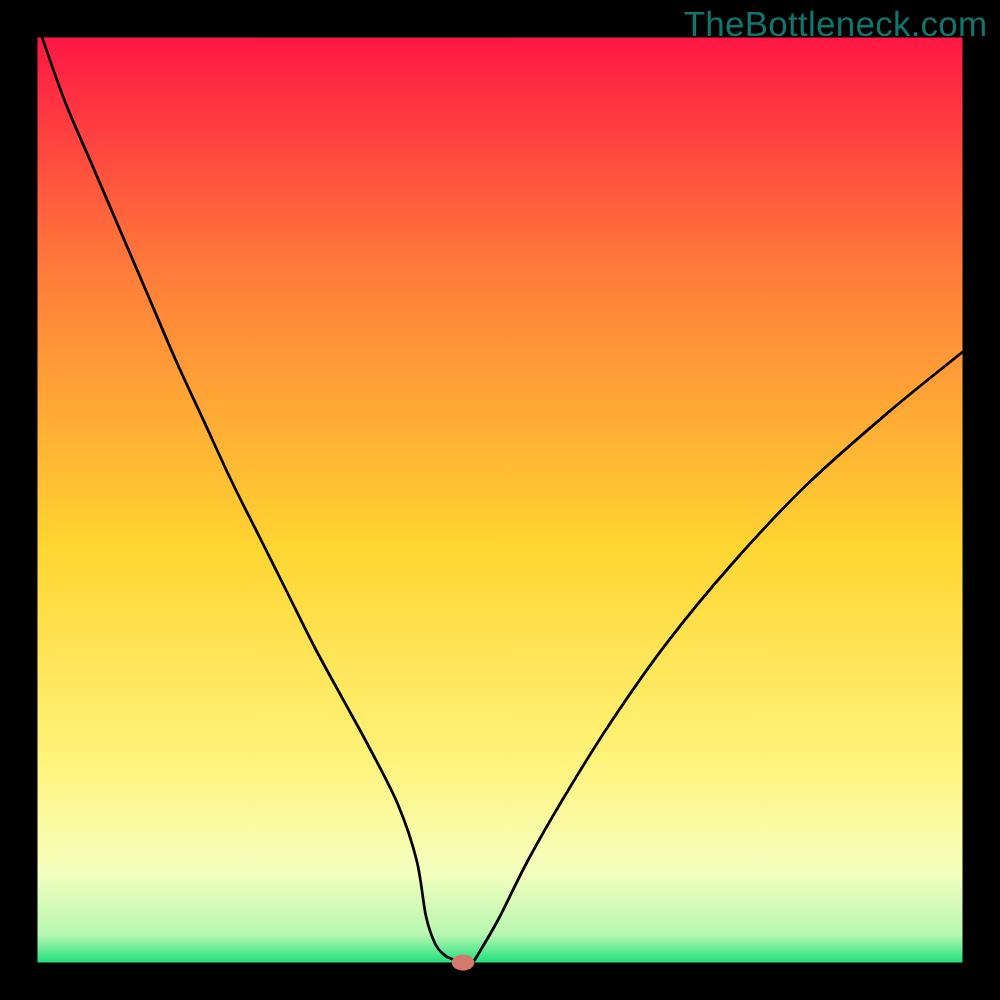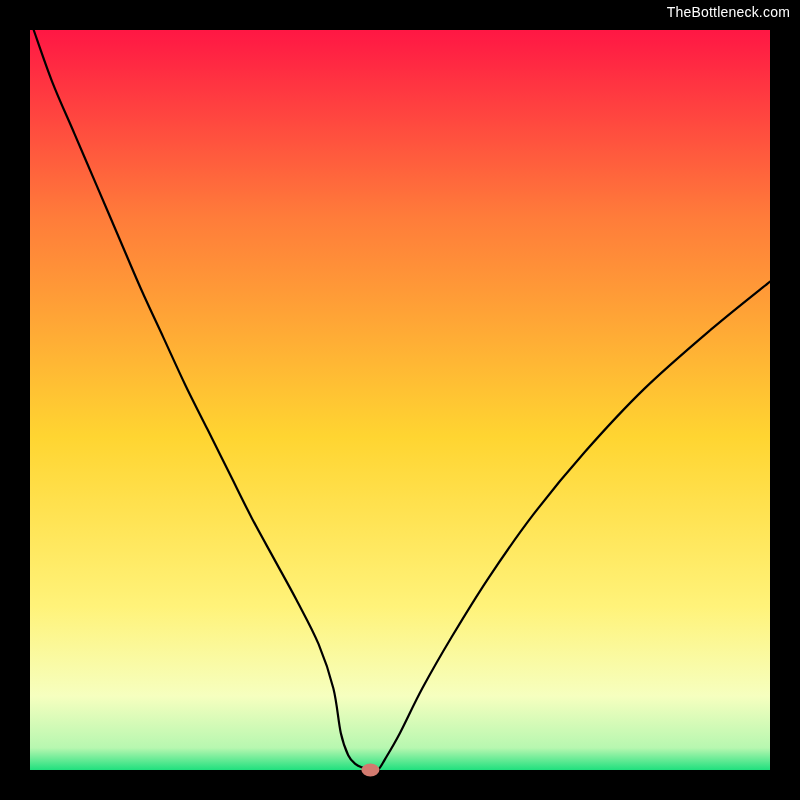--- a/index.html
+++ b/index.html
@@ -14,22 +14,22 @@
   .frame {
     position: relative;
     width: 800px;
     height: 800px;
     background: #000;
   }
   .watermark {
     position: absolute;
     top: 4px;
     right: 10px;
-    color: #ffffff;
-    font-size: 14px;
+    color: #0f766e;
+    font-size: 28px;
     font-weight: 500;
     letter-spacing: 0.2px;
     z-index: 10;
   }
   svg {
     position: absolute;
     left: 0;
     top: 0;
   }
 </style>

